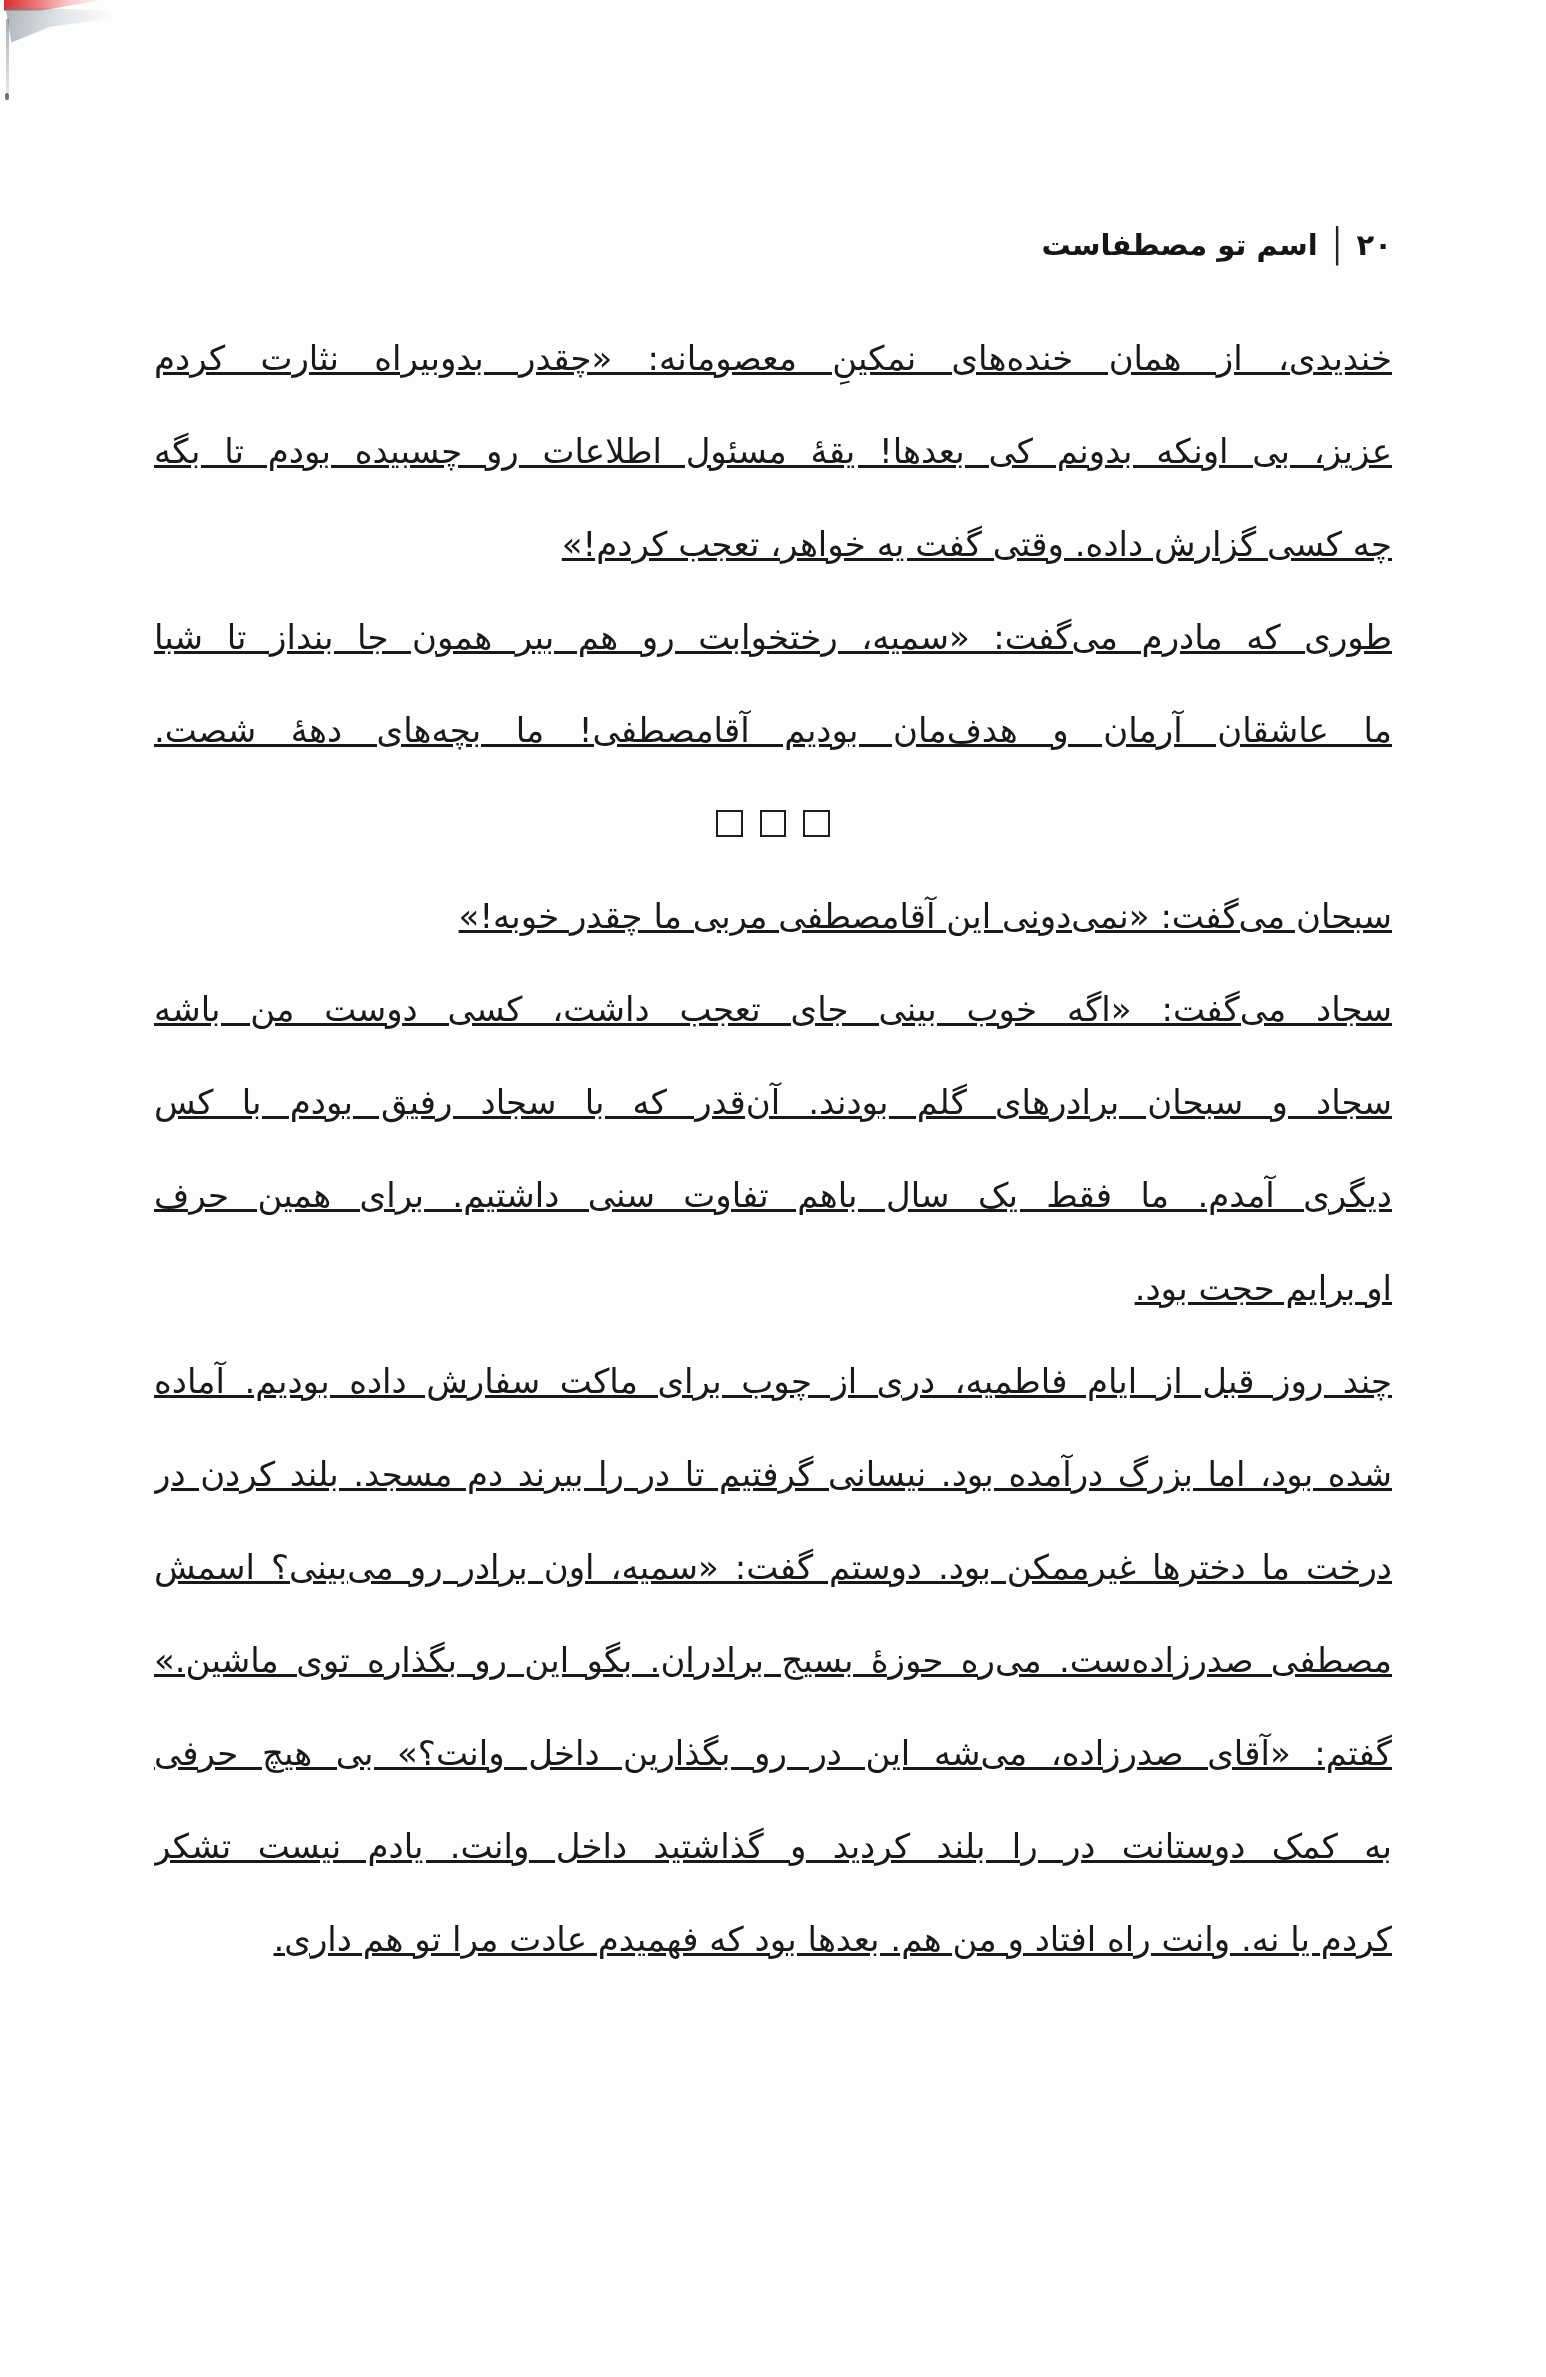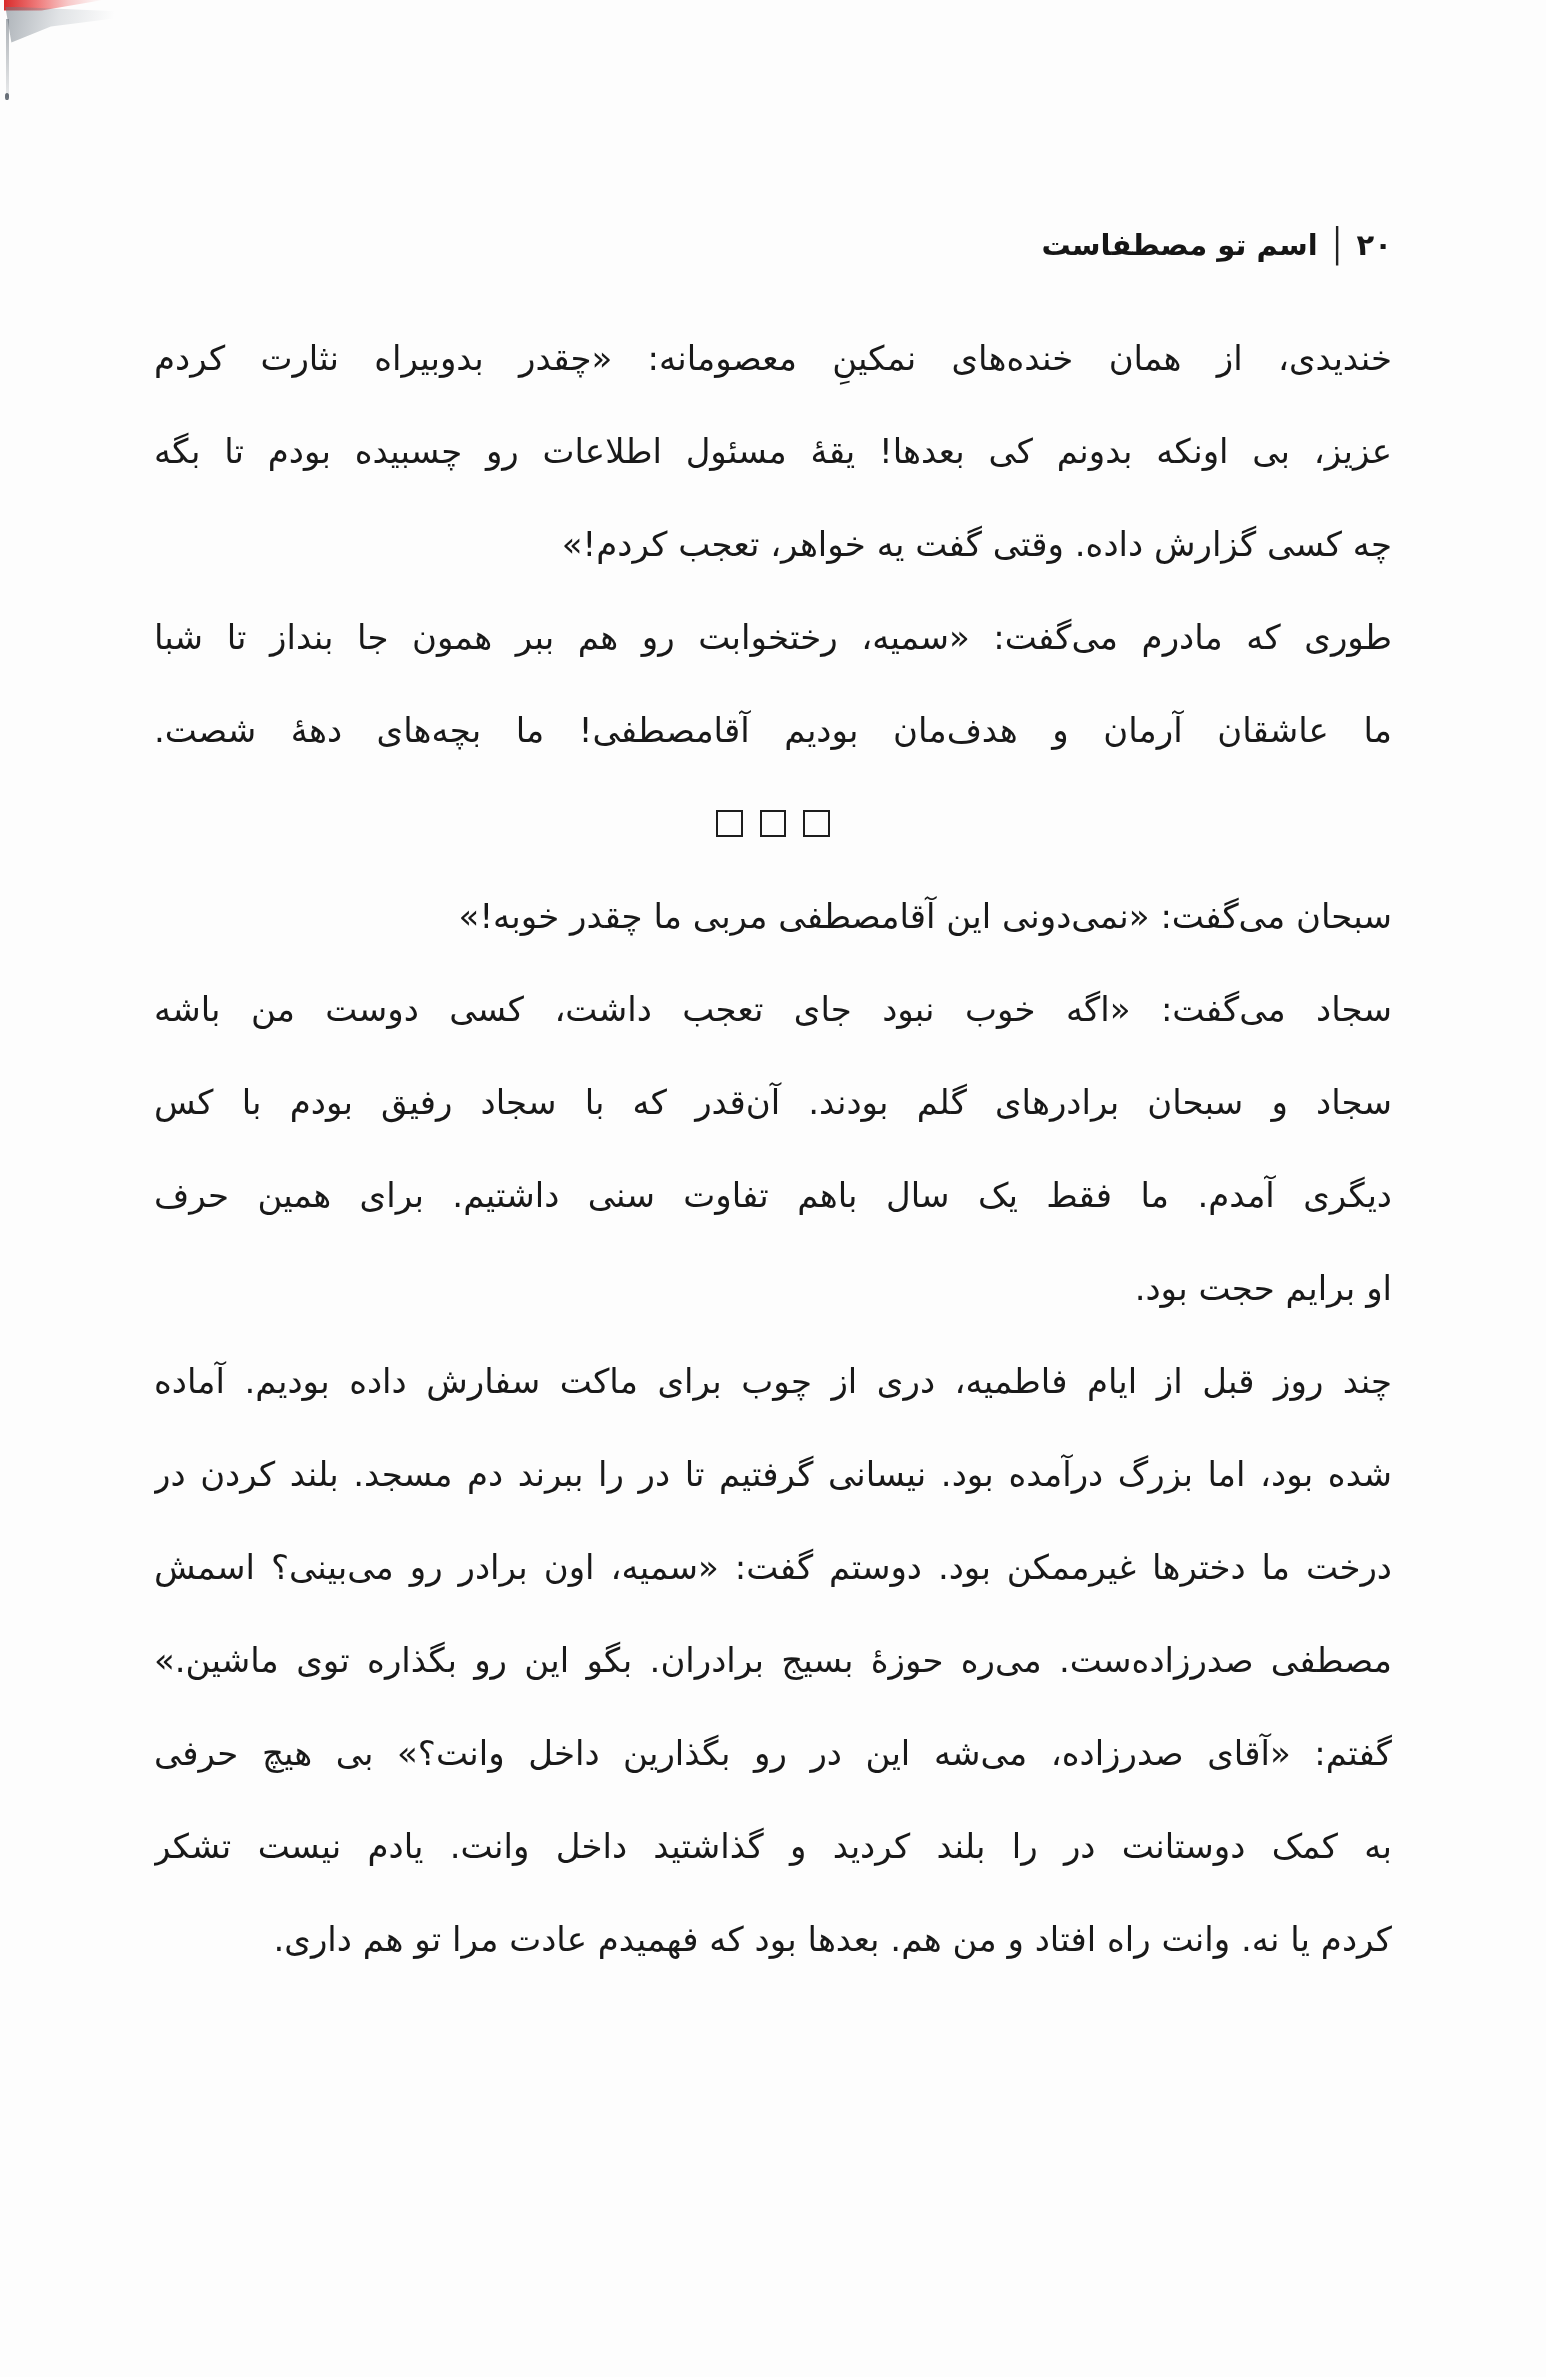--- a/index.html
+++ b/index.html
@@ -74,20 +74,21 @@
     color: #191919;
   }
   .line {
     height: 93px;
     line-height: 93px;
     font-size: 34px;
     text-align: justify;
     text-align-last: justify;
     overflow: hidden;
     white-space: normal;
+    text-decoration: underline;
   }
   .line.last {
     text-align-last: right;
   }
   .divider {
     height: 93px;
     display: flex;
     align-items: center;
     justify-content: center;
     gap: 17px;
@@ -123,21 +124,21 @@
       <div class="line">عزیز، بی اونکه بدونم کی بعدها! یقهٔ مسئول اطلاعات رو چسبیده بودم تا بگه</div>
       <div class="line last">چه کسی گزارش داده. وقتی گفت یه خواهر، تعجب کردم!»</div>
       <div class="line">طوری که مادرم می‌گفت: «سمیه، رختخوابت رو هم ببر همون جا بنداز تا شبا</div>
       <div class="line">ما عاشقان آرمان و هدف‌مان بودیم آقامصطفی! ما بچه‌های دههٔ شصت.</div>
       <div class="divider">
         <span class="square"></span>
         <span class="square"></span>
         <span class="square"></span>
       </div>
       <div class="line last">سبحان می‌گفت: «نمی‌دونی این آقامصطفی مربی ما چقدر خوبه!»</div>
-      <div class="line">سجاد می‌گفت: «اگه خوب نبود جای تعجب داشت، کسی دوست من باشه</div>
+      <div class="line">سجاد می‌گفت: «اگه خوب بینی جای تعجب داشت، کسی دوست من باشه</div>
       <div class="line">سجاد و سبحان برادرهای گلم بودند. آن‌قدر که با سجاد رفیق بودم با کس</div>
       <div class="line">دیگری آمدم. ما فقط یک سال باهم تفاوت سنی داشتیم. برای همین حرف</div>
       <div class="line last">او برایم حجت بود.</div>
       <div class="line">چند روز قبل از ایام فاطمیه، دری از چوب برای ماکت سفارش داده بودیم. آماده</div>
       <div class="line">شده بود، اما بزرگ درآمده بود. نیسانی گرفتیم تا در را ببرند دم مسجد. بلند کردن در</div>
       <div class="line">درخت ما دخترها غیرممکن بود. دوستم گفت: «سمیه، اون برادر رو می‌بینی؟ اسمش</div>
       <div class="line">مصطفی صدرزاده‌ست. می‌ره حوزهٔ بسیج برادران. بگو این رو بگذاره توی ماشین.»</div>
       <div class="line">گفتم: «آقای صدرزاده، می‌شه این در رو بگذارین داخل وانت؟» بی هیچ حرفی</div>
       <div class="line">به کمک دوستانت در را بلند کردید و گذاشتید داخل وانت. یادم نیست تشکر</div>
       <div class="line last">کردم یا نه. وانت راه افتاد و من هم. بعدها بود که فهمیدم عادت مرا تو هم داری.</div>

